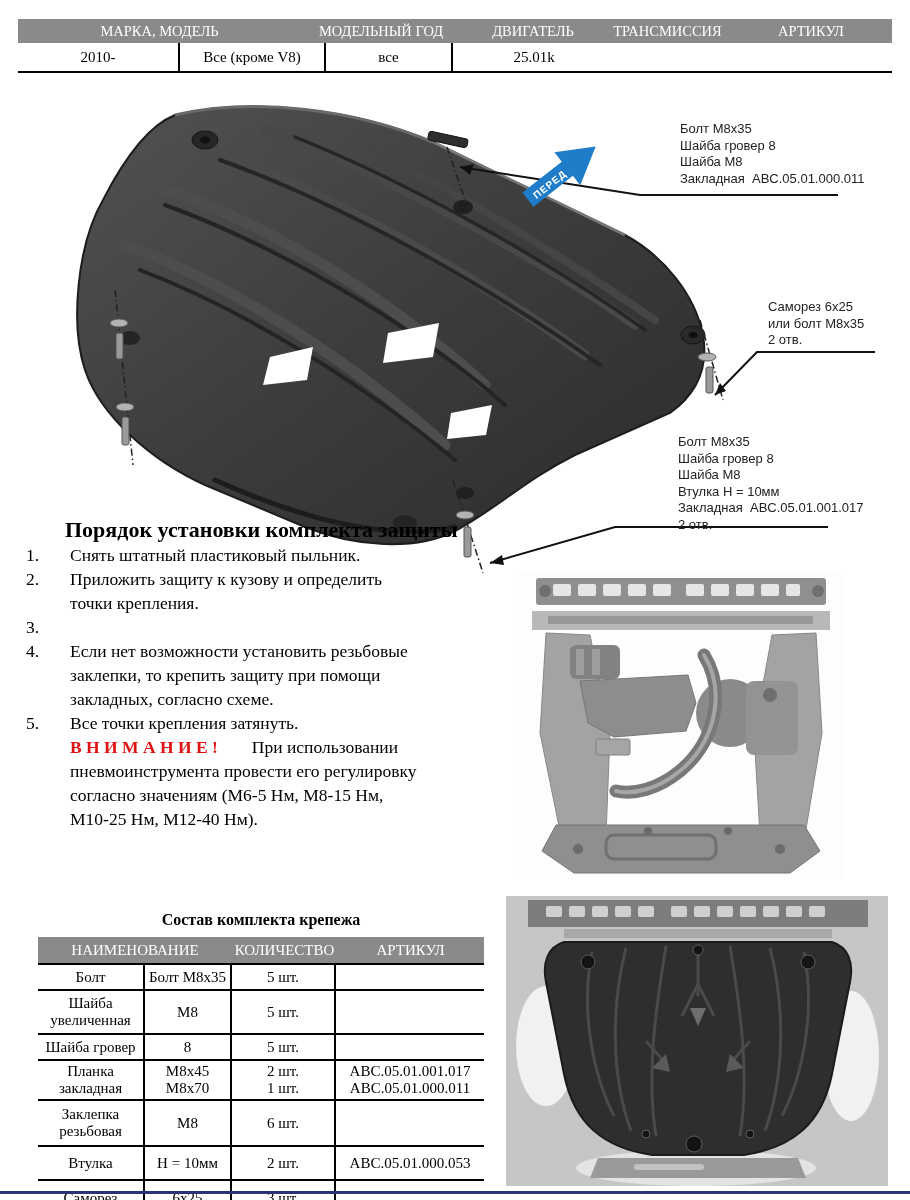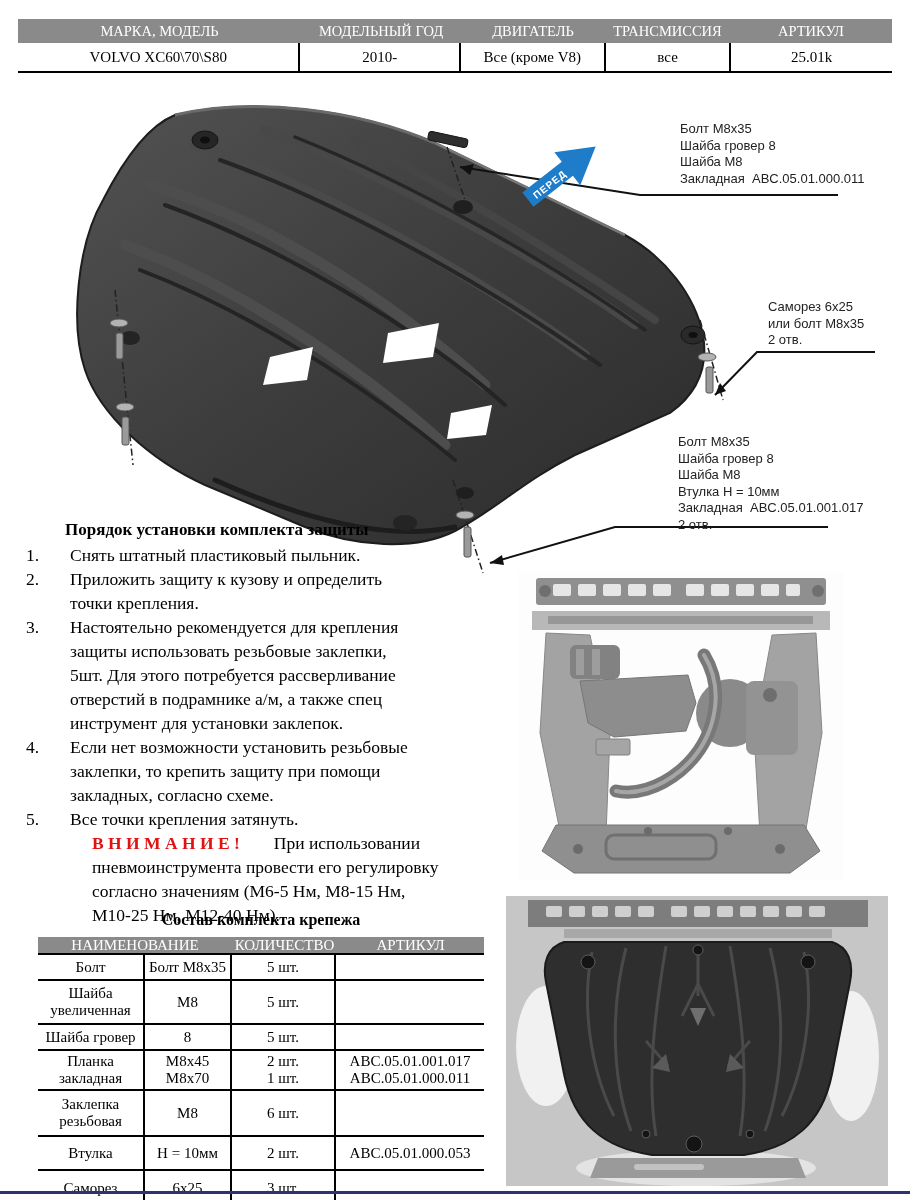--- a/index.html
+++ b/index.html
@@ -18,33 +18,33 @@
 
   
   .diagram{position:absolute;left:55px;top:95px;width:850px;height:480px;}
   .co{position:absolute;font:13px/16.5px "Liberation Sans",sans-serif;white-space:pre-wrap;color:#222;}
   .co1{left:680px;top:121px;width:225px;}
   .co2{left:768px;top:299px;width:140px;}
   .co3{left:678px;top:434px;width:225px;}
 
   
   .instr{position:absolute;left:20px;top:516px;width:478px;font:17.5px/24px "Liberation Serif",serif;}
-  .instr .title{font-weight:bold;font-size:17px;line-height:27px;margin-left:45px;}
+  .instr .title{font-weight:bold;font-size:22px;line-height:27px;margin-left:45px;}
   .item{display:flex;}
   .item .num{width:50px;padding-left:6px;box-sizing:border-box;}
   .item .itx{width:424px;white-space:pre-line;}
-  .warnblock{margin-left:72px;width:424px;}
+  .warnblock{margin-left:50px;width:424px;}
   .warn-label{color:#e01212;font-weight:bold;margin-right:34px;}
   .warn-text{white-space:pre-line;}
 
   
   .ptitle{position:absolute;left:38px;top:911px;width:446px;text-align:center;
           font-weight:bold;font-size:16px;}
   .ptable{position:absolute;left:38px;top:937px;width:446px;font-size:15px;}
-  .phead{display:flex;background:#8a8a8a;color:#fff;height:16px;align-items:center;}
+  .phead{display:flex;background:#8a8a8a;color:#fff;height:26px;align-items:center;}
   .phead div{text-align:center;}
   .ph1{width:194px}.ph2{width:105px}.ph3{flex:1}
   .prow{display:flex;border-top:2px solid #000;}
   .pbody{border-bottom:2px solid #000;}
   .prow div{display:flex;align-items:center;justify-content:center;text-align:center;
             white-space:pre-line;padding:2px 0;box-sizing:border-box;}
   .pc-n{width:107px;border-right:2px solid #000;}
   .pc-s{width:87px;border-right:2px solid #000;}
   .pc-q{width:104px;border-right:2px solid #000;}
   .pc-a{flex:1;}
@@ -62,21 +62,20 @@
 
 <div class="spec">
   <div class="spec-head">
     <div class="sc0">МАРКА, МОДЕЛЬ</div>
     <div class="sc1">МОДЕЛЬНЫЙ ГОД</div>
     <div class="sc2">ДВИГАТЕЛЬ</div>
     <div class="sc3">ТРАНСМИССИЯ</div>
     <div class="sc4">АРТИКУЛ</div>
   </div>
   <div class="spec-vals">
-    <div class="sc0">VOLVO XC60\70\S80</div>
     <div class="sc1">2010-</div>
     <div class="sc2">Все (кроме V8)</div>
     <div class="sc3">все</div>
     <div class="sc4">25.01k</div>
   </div>
 </div>
 
 <svg class="diagram" viewBox="0 0 850 480">
   <defs>
     <linearGradient id="pg" x1="0" y1="0" x2="1" y2="1">
@@ -179,25 +178,20 @@
     <div class="num">1.</div>
     <div class="itx">Снять штатный пластиковый пыльник.</div>
   </div>
   <div class="item">
     <div class="num">2.</div>
     <div class="itx">Приложить защиту к кузову и определить
 точки крепления.</div>
   </div>
   <div class="item">
     <div class="num">3.</div>
-    <div class="itx">Настоятельно рекомендуется для крепления
-защиты использовать резьбовые заклепки,
-5шт. Для этого потребуется рассверливание
-отверстий в подрамнике а/м, а также спец
-инструмент для установки заклепок.</div>
   </div>
   <div class="item">
     <div class="num">4.</div>
     <div class="itx">Если нет возможности установить резьбовые
 заклепки, то крепить защиту при помощи
 закладных, согласно схеме.</div>
   </div>
   <div class="item">
     <div class="num">5.</div>
     <div class="itx">Все точки крепления затянуть.</div>

